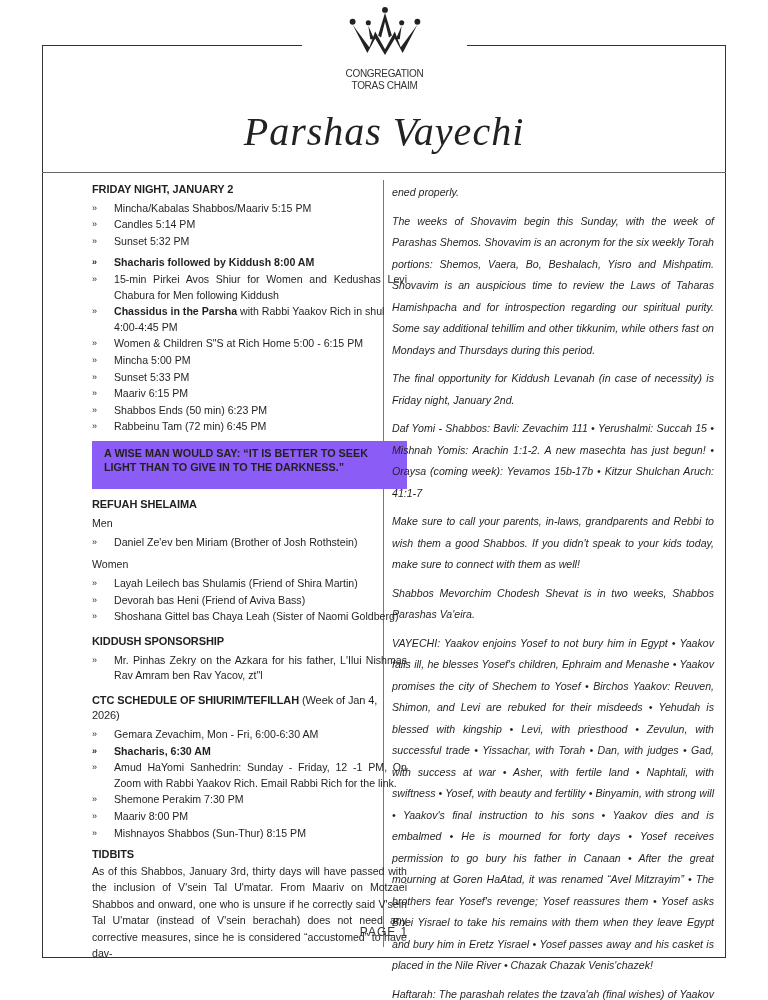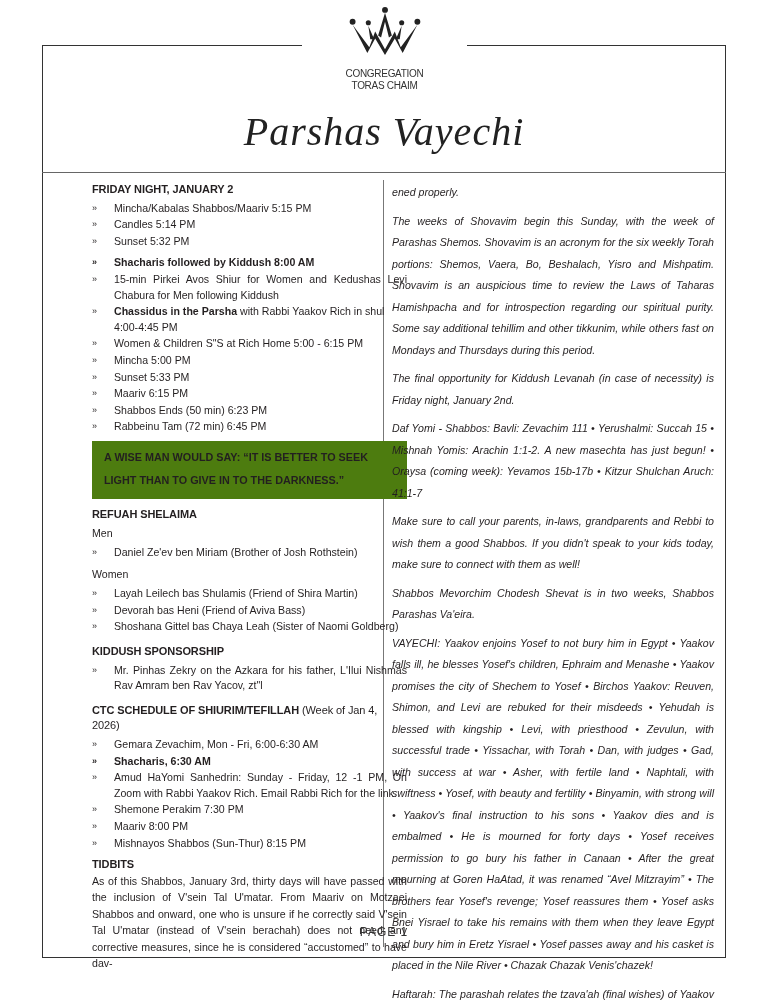--- a/index.html
+++ b/index.html
@@ -20,22 +20,22 @@
   .col { position:absolute; top:182px; font-size:10.6px; line-height:15.6px; }
   .col-left { left:56px; width:315px;margin-left:36px; }
   .col-right { left:392px; width:322px; }
   .col-divider { position:absolute; left:383px; top:180px; height:767px; border-left:1.5px solid #777; }
   .h { font-weight:bold; font-size:11px; letter-spacing:-0.1px; margin:0 0 3px 0; }
   ul { list-style:none; margin:0 0 6px 0; padding:0; }
   li { position:relative; padding-left:22px; margin-bottom:1px; }
   li .bul { position:absolute; left:0; top:0; font-size:9px; }
   .b { font-weight:bold; }
   .sub { margin:3px 0 4px 0; }
-  .quote { background:#4d7c0f; padding:5px 8px 7px 12px; margin:6px 0 8px 0;
-           font-weight:bold; font-size:10.8px; line-height:23px; }
+  .quote { background:#8b5cf6; padding:5px 8px 15px 12px; margin:6px 0 8px 0;
+           font-weight:bold; font-size:10.8px; line-height:14px; }
   p { margin:0 0 6px 0; text-align:justify; }
   .col-right p { line-height:21.5px; margin-bottom:7px;font-style:italic; }
   .col-left p.tight { margin:0 0 4px 0; }
   .footer { position:absolute; left:0; width:768px; top:925px; text-align:center;
             font-family:"Liberation Sans", sans-serif; font-size:12px; letter-spacing:1px; color:#333; }
 </style>
 </head>
 <body>
 
 <div class="frame"></div>

